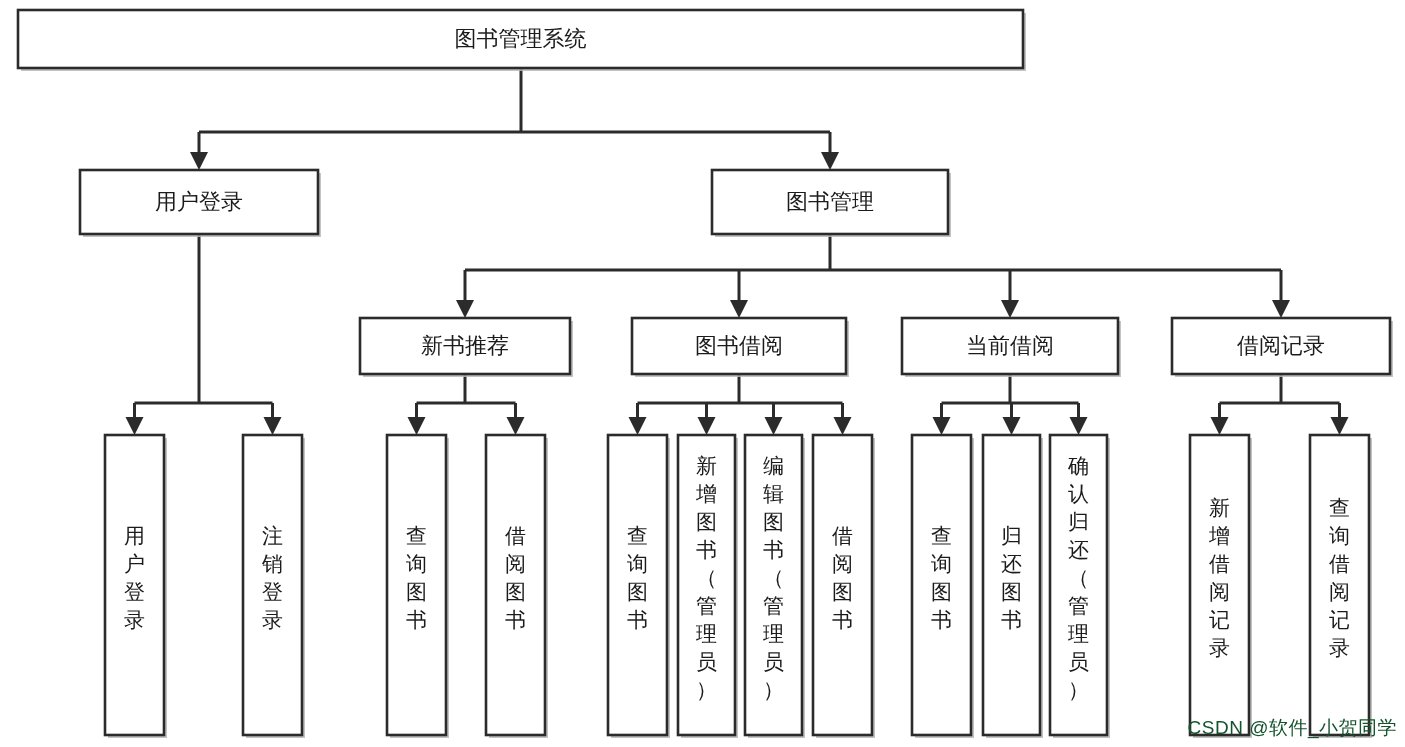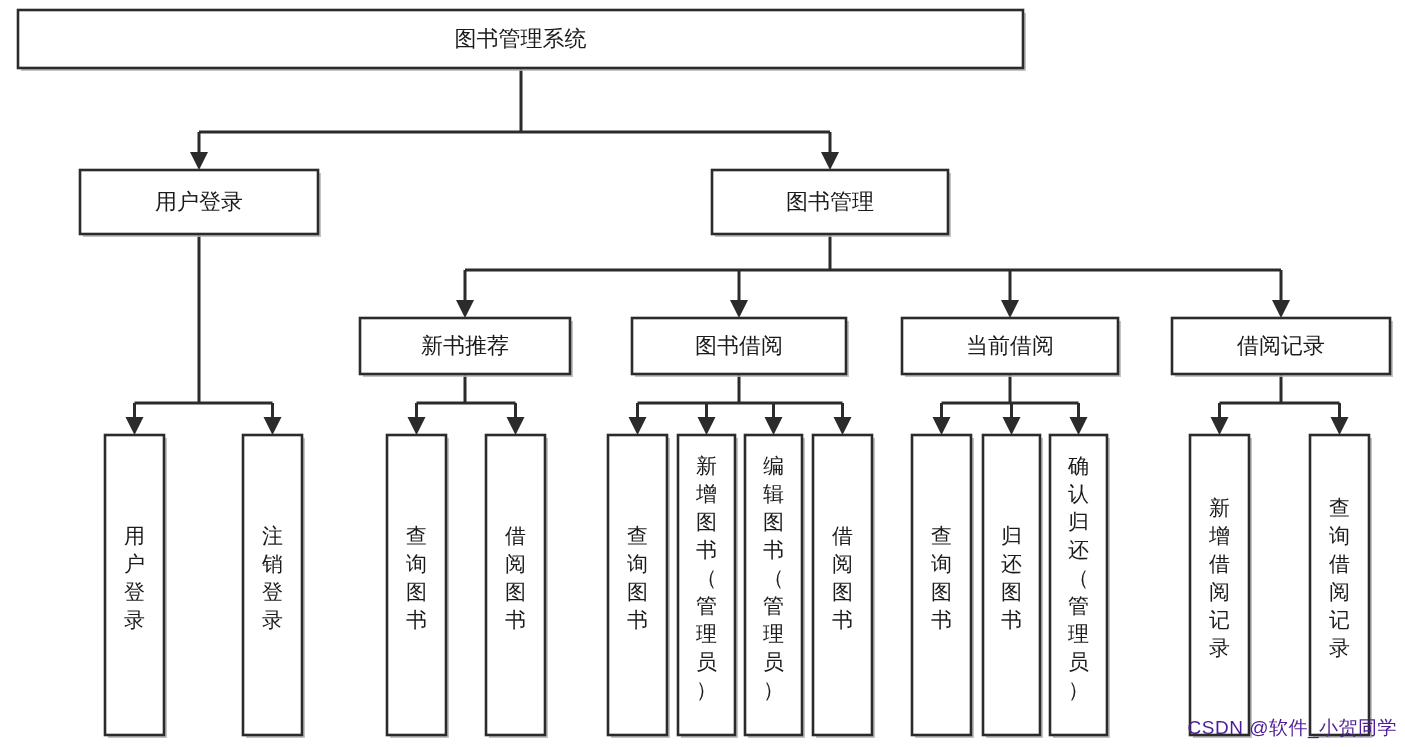--- a/index.html
+++ b/index.html
@@ -60,21 +60,21 @@
     font-size: 21px;
     fill: #1b1b1b;
     text-anchor: middle;
   }
   .watermark-text {
     position: absolute;
     right: 8px;
     bottom: 6px;
     font-family: "Liberation Sans", "DejaVu Sans", sans-serif;
     font-size: 19px;
-    color: #4c1d95;
+    color: #14532d;
     letter-spacing: 0.5px;
     white-space: nowrap;
     user-select: none;
   }
 </style>
 </head>
 <body>
 
 <div id="diagram-root">
   <svg id="tree-svg" viewBox="0 0 1405 747">

